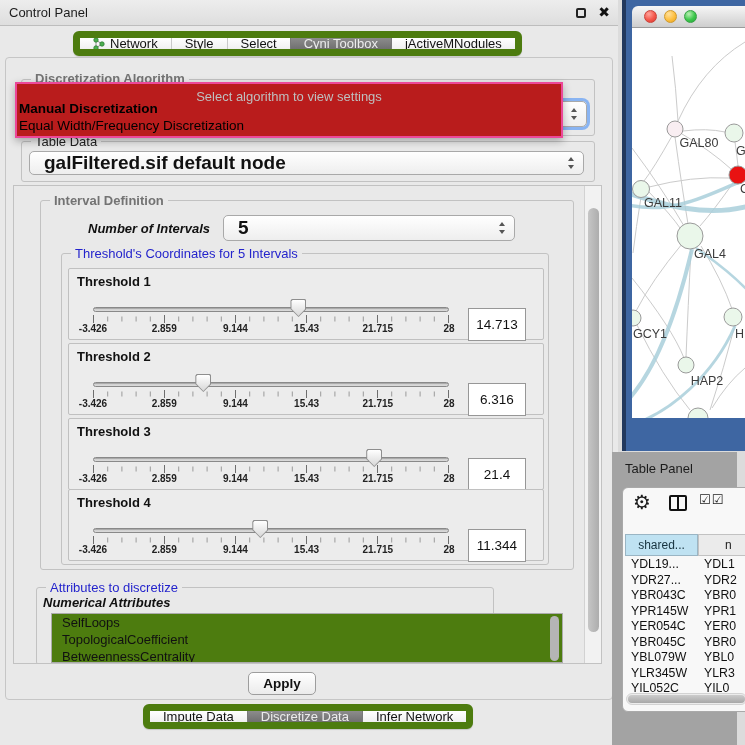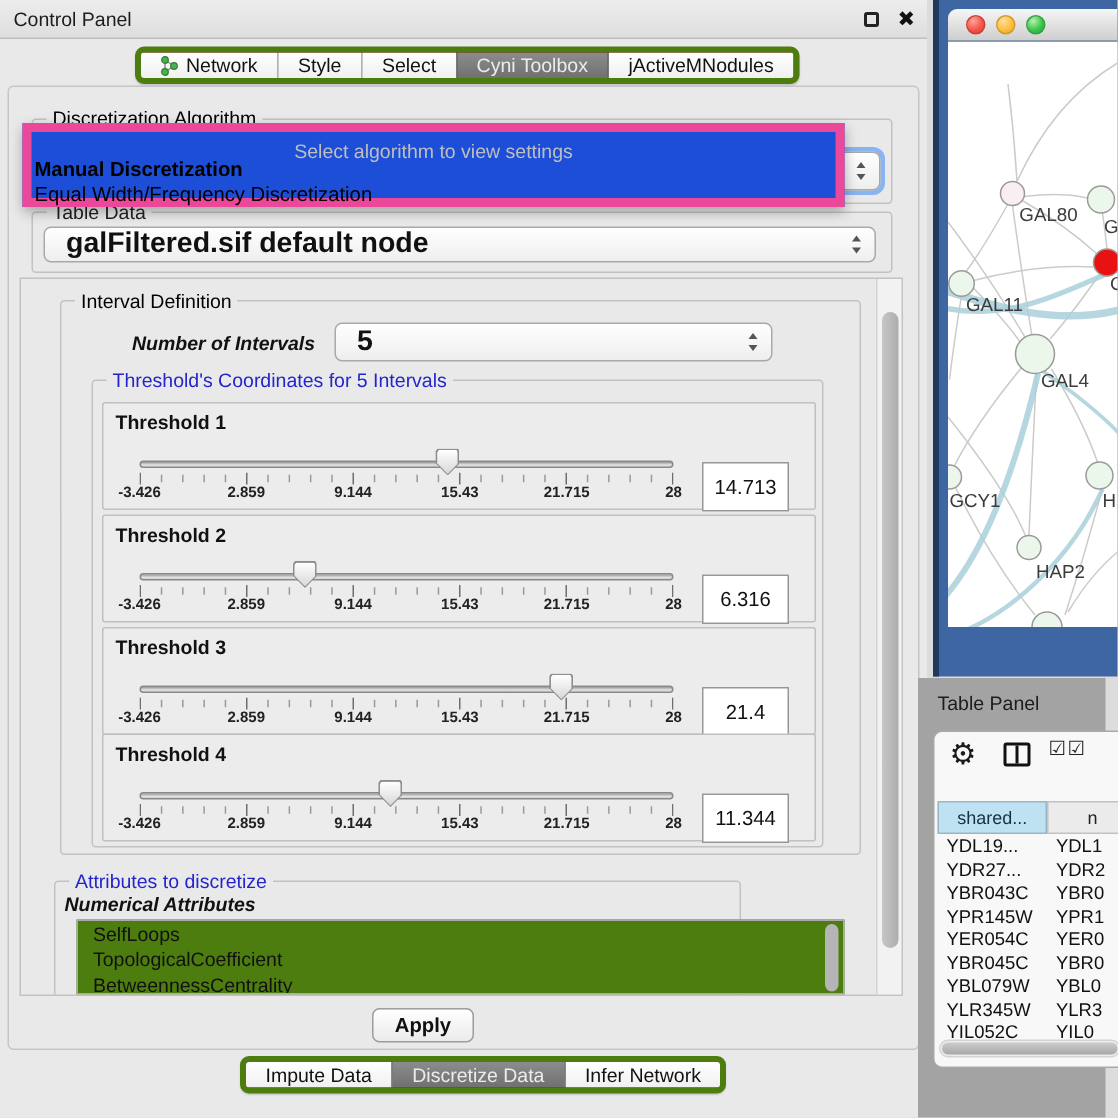--- a/index.html
+++ b/index.html
@@ -9,49 +9,49 @@
 
   
   .cp { position:absolute; left:0; top:0; width:618px; height:745px; background:#e9e9e9; }
   .cp-titlebar { position:absolute; left:0; top:0; width:100%; height:26px;
     background:linear-gradient(#ededed,#dedede); border-bottom:1px solid #bdbdbd; }
   .cp-title { position:absolute; left:9px; top:5px; font-size:13px; color:#1c1c1c; }
   .float-btn { position:absolute; right:32px; top:8px; width:10px; height:10px;
     border:2px solid #222; border-radius:2px; }
   .close-btn { position:absolute; right:8px; top:4px; font-size:14px; font-weight:bold; color:#111; }
 
-  .tabstrip { position:absolute; height:25px; display:flex; border:4px solid #4d7c0f;
-    border-radius:6px; overflow:hidden; background:#7f1d1d; box-shadow:0 1px 1px rgba(0,0,0,.15);margin-left:17px; }
+  .tabstrip { position:absolute; height:25px; display:flex; border:7px solid #4d7c0f;
+    border-radius:6px; overflow:hidden; background:#f0abfc; box-shadow:0 1px 1px rgba(0,0,0,.15); }
   .tabstrip .tab { padding:0 13px; line-height:23px; font-size:13px; color:#111;
     background:linear-gradient(#ffffff,#f0f0f0); border-left:1px solid #c9c9c9;
     display:flex; align-items:center; gap:5px; white-space:nowrap; }
   .tabstrip .tab:first-child { border-left:none; }
   .tabstrip .tab.sel { background:linear-gradient(#8c8c8c,#707070); color:#ececec; border-left-color:#7a7a7a; }
   .tabstrip .tab.sel + .tab { border-left-color:#7a7a7a; }
 
   .cp-content { position:absolute; left:5px; top:57px; width:608px; height:643px;
     border:1px solid #c6c6c6; border-radius:4px; background:#e9e9e9; }
 
   .grp { position:absolute; border:1px solid #c2c2c2; border-radius:3px; }
   .grp-title { position:absolute; top:-8px; left:9px; background:#e9e9e9; padding:0 4px;
     font-size:13px; white-space:nowrap; }
-  .t-green { color:#000000; } .t-blue { color:#2424cc; } .t-black { color:#222; }
+  .t-green { color:#737373;font-weight:bold; } .t-blue { color:#2424cc; } .t-black { color:#222; }
 
   .combo { position:absolute; background:linear-gradient(#ffffff,#eeeeee); border:1px solid #a9a9a9;
     border-radius:5px; font-size:19px; color:#111;font-weight:bold; }
   .combo .cval { position:absolute; left:14px; top:50%; transform:translateY(-50%); white-space:nowrap; }
   .spin { position:absolute; right:8px; top:50%; transform:translateY(-50%); width:7px; height:12px; }
   .spin:before, .spin:after { content:""; position:absolute; left:0; border-left:3.5px solid transparent;
     border-right:3.5px solid transparent; }
   .spin:before { top:0; border-bottom:4.5px solid #555; }
   .spin:after { bottom:0; border-top:4.5px solid #555; }
 
   .focus-ring { box-shadow:0 0 0 3px rgba(96,156,245,.7); }
 
-  .popup { position:absolute; background:#1d4ed8; border:6px solid #ec4899;
+  .popup { position:absolute; background:#b91c1c; border:2px solid #ec4899;
     box-shadow:0 3px 8px rgba(0,0,0,.3); z-index:30; }
   .popup .hint { padding-top:5px; height:17px; text-align:center; font-size:13px; color:#bfbfbf; }
   .popup .opt { line-height:16.5px; padding-left:2px; font-size:13.5px; color:#000; white-space:nowrap; }
   .popup .opt.b { font-weight:bold; }
 
   .scrollpane { position:absolute; left:7px; top:127px; width:589px; height:479px;
     border:1px solid #c2c2c2; background:#e9e9e9; overflow:hidden; }
   .vtrack { position:absolute; right:0; top:0; width:17px; height:100%;
     background:#f2f2f2; border-left:1px solid #d2d2d2; }
   .vthumb { position:absolute; left:3px; width:11px; border-radius:6px;

